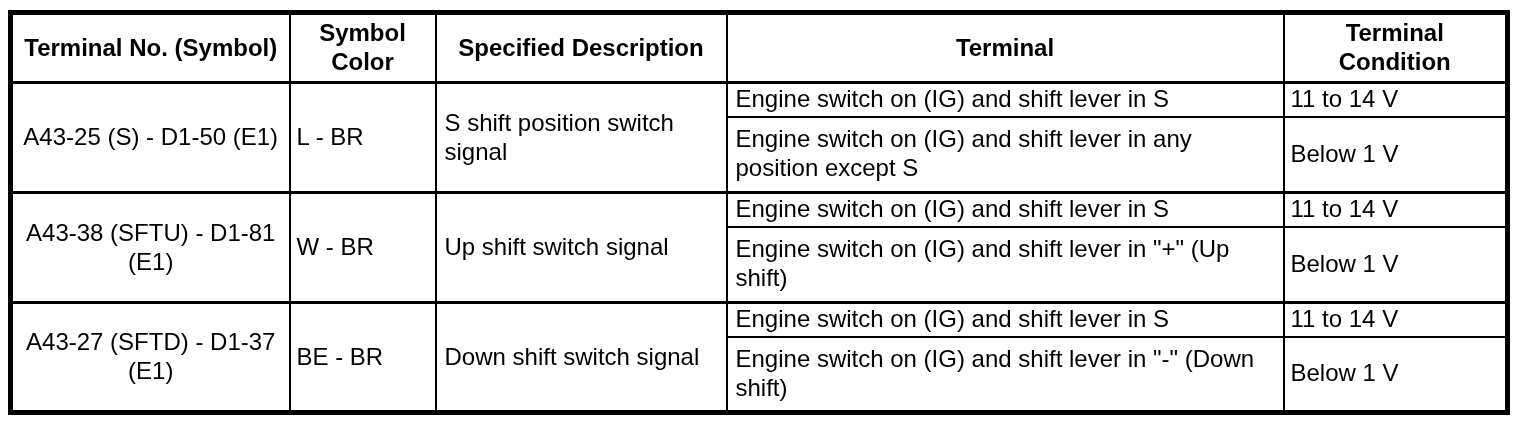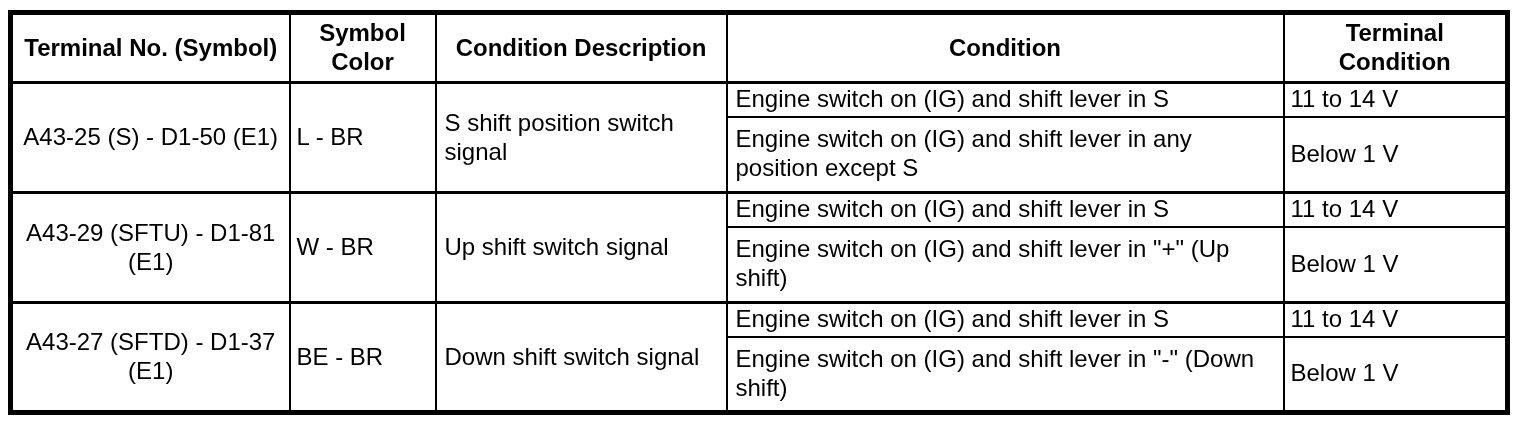--- a/index.html
+++ b/index.html
@@ -53,41 +53,41 @@
     <col style="width:279px">
     <col style="width:146px">
     <col style="width:291px">
     <col style="width:557px">
     <col style="width:224px">
   </colgroup>
   <thead>
     <tr>
       <th>Terminal No. (Symbol)</th>
       <th>Symbol Color</th>
-      <th>Condition Description</th>
-      <th>Condition</th>
+      <th>Specified Description</th>
+      <th>Terminal</th>
       <th>Terminal Condition</th>
     </tr>
   </thead>
   <tbody>
 
     <tr class="sub-a">
       <td class="c-terminal" rowspan="2">A43-25 (S) - D1-50 (E1)</td>
       <td class="c-wiring" rowspan="2">L - BR</td>
       <td class="c-desc" rowspan="2">S shift position switch signal</td>
       <td class="c-cond">Engine switch on (IG) and shift lever in S</td>
       <td class="c-spec">11 to 14 V</td>
     </tr>
     <tr class="sub-b">
       <td class="c-cond cond-sub">Engine switch on (IG) and shift lever in any position except S</td>
       <td class="c-spec cond-sub">Below 1 V</td>
     </tr>
 
     <tr class="sub-a">
-      <td class="c-terminal" rowspan="2">A43-29 (SFTU) - D1-81 (E1)</td>
+      <td class="c-terminal" rowspan="2">A43-38 (SFTU) - D1-81 (E1)</td>
       <td class="c-wiring" rowspan="2">W - BR</td>
       <td class="c-desc" rowspan="2">Up shift switch signal</td>
       <td class="c-cond">Engine switch on (IG) and shift lever in S</td>
       <td class="c-spec">11 to 14 V</td>
     </tr>
     <tr class="sub-b">
       <td class="c-cond cond-sub">Engine switch on (IG) and shift lever in "+" (Up shift)</td>
       <td class="c-spec cond-sub">Below 1 V</td>
     </tr>
 

